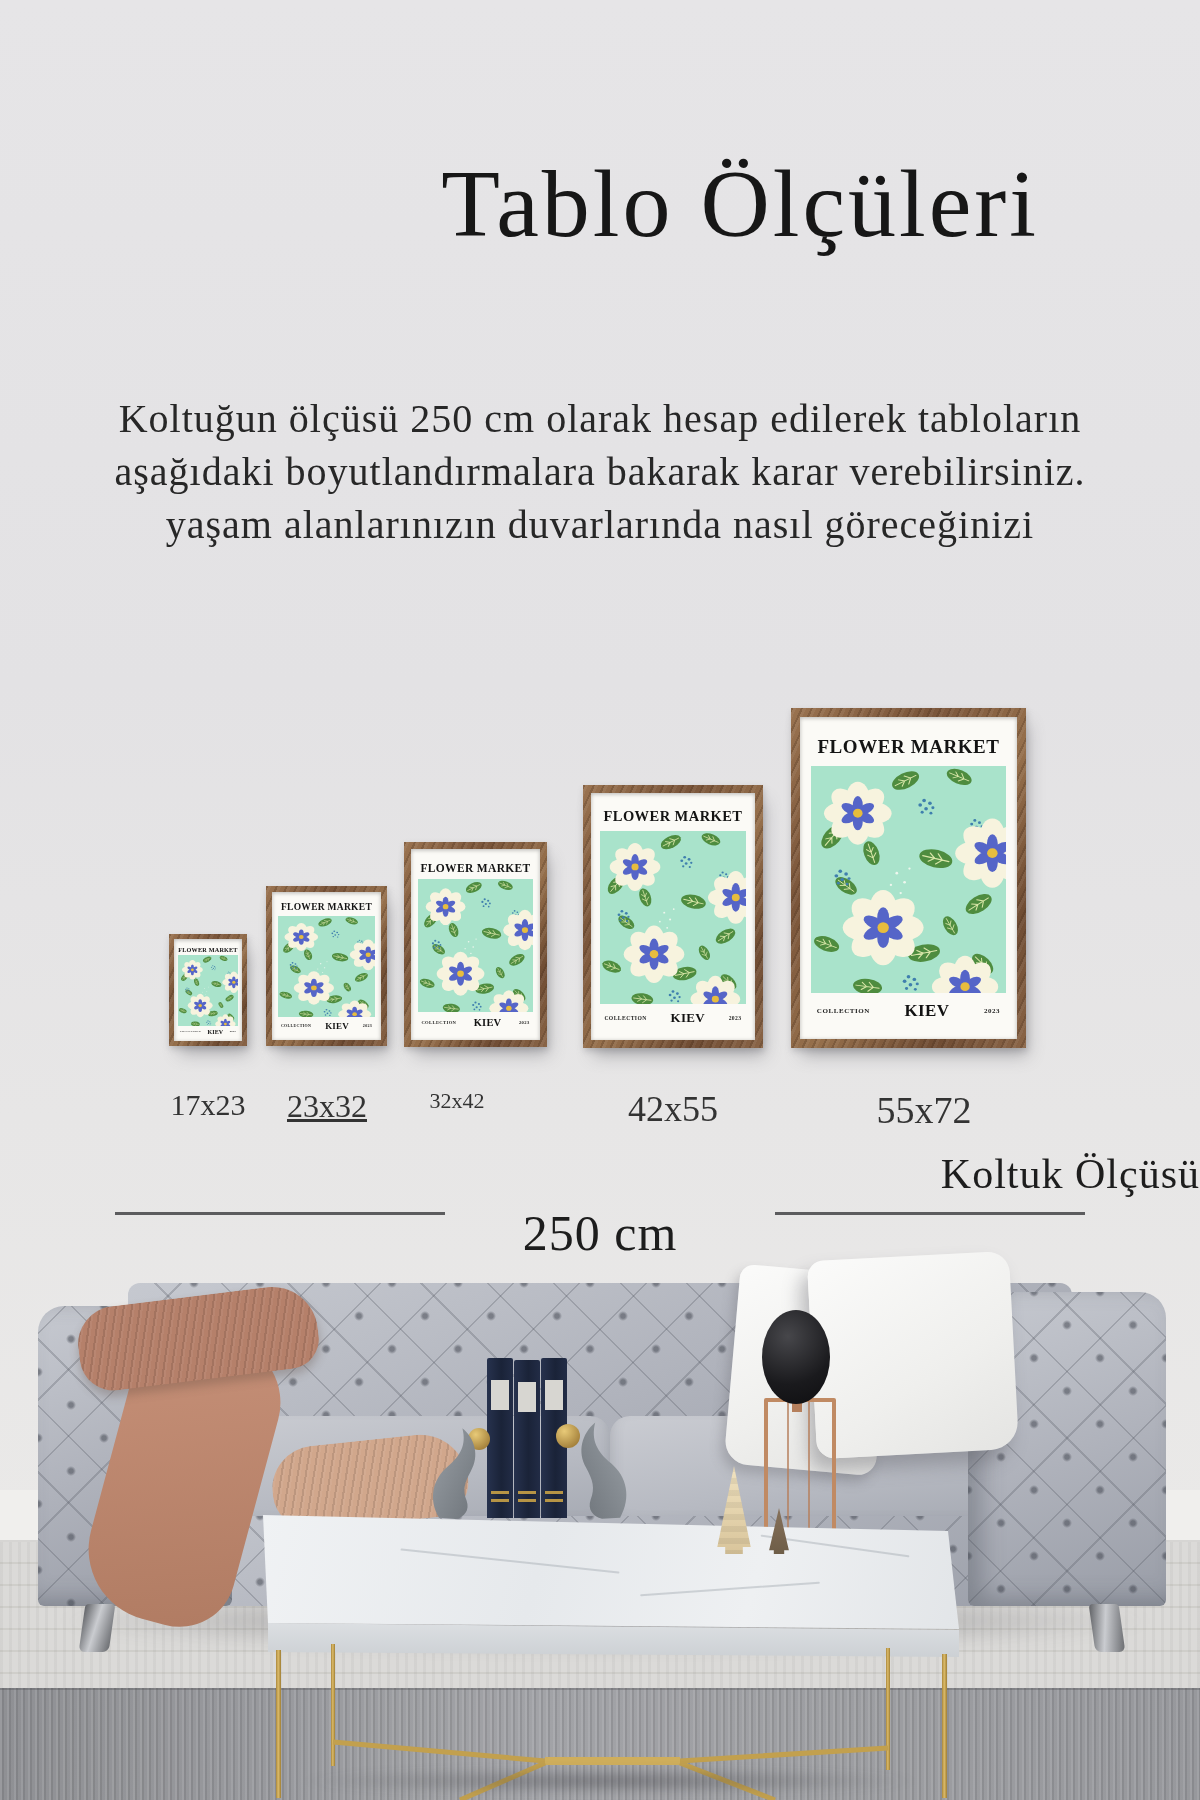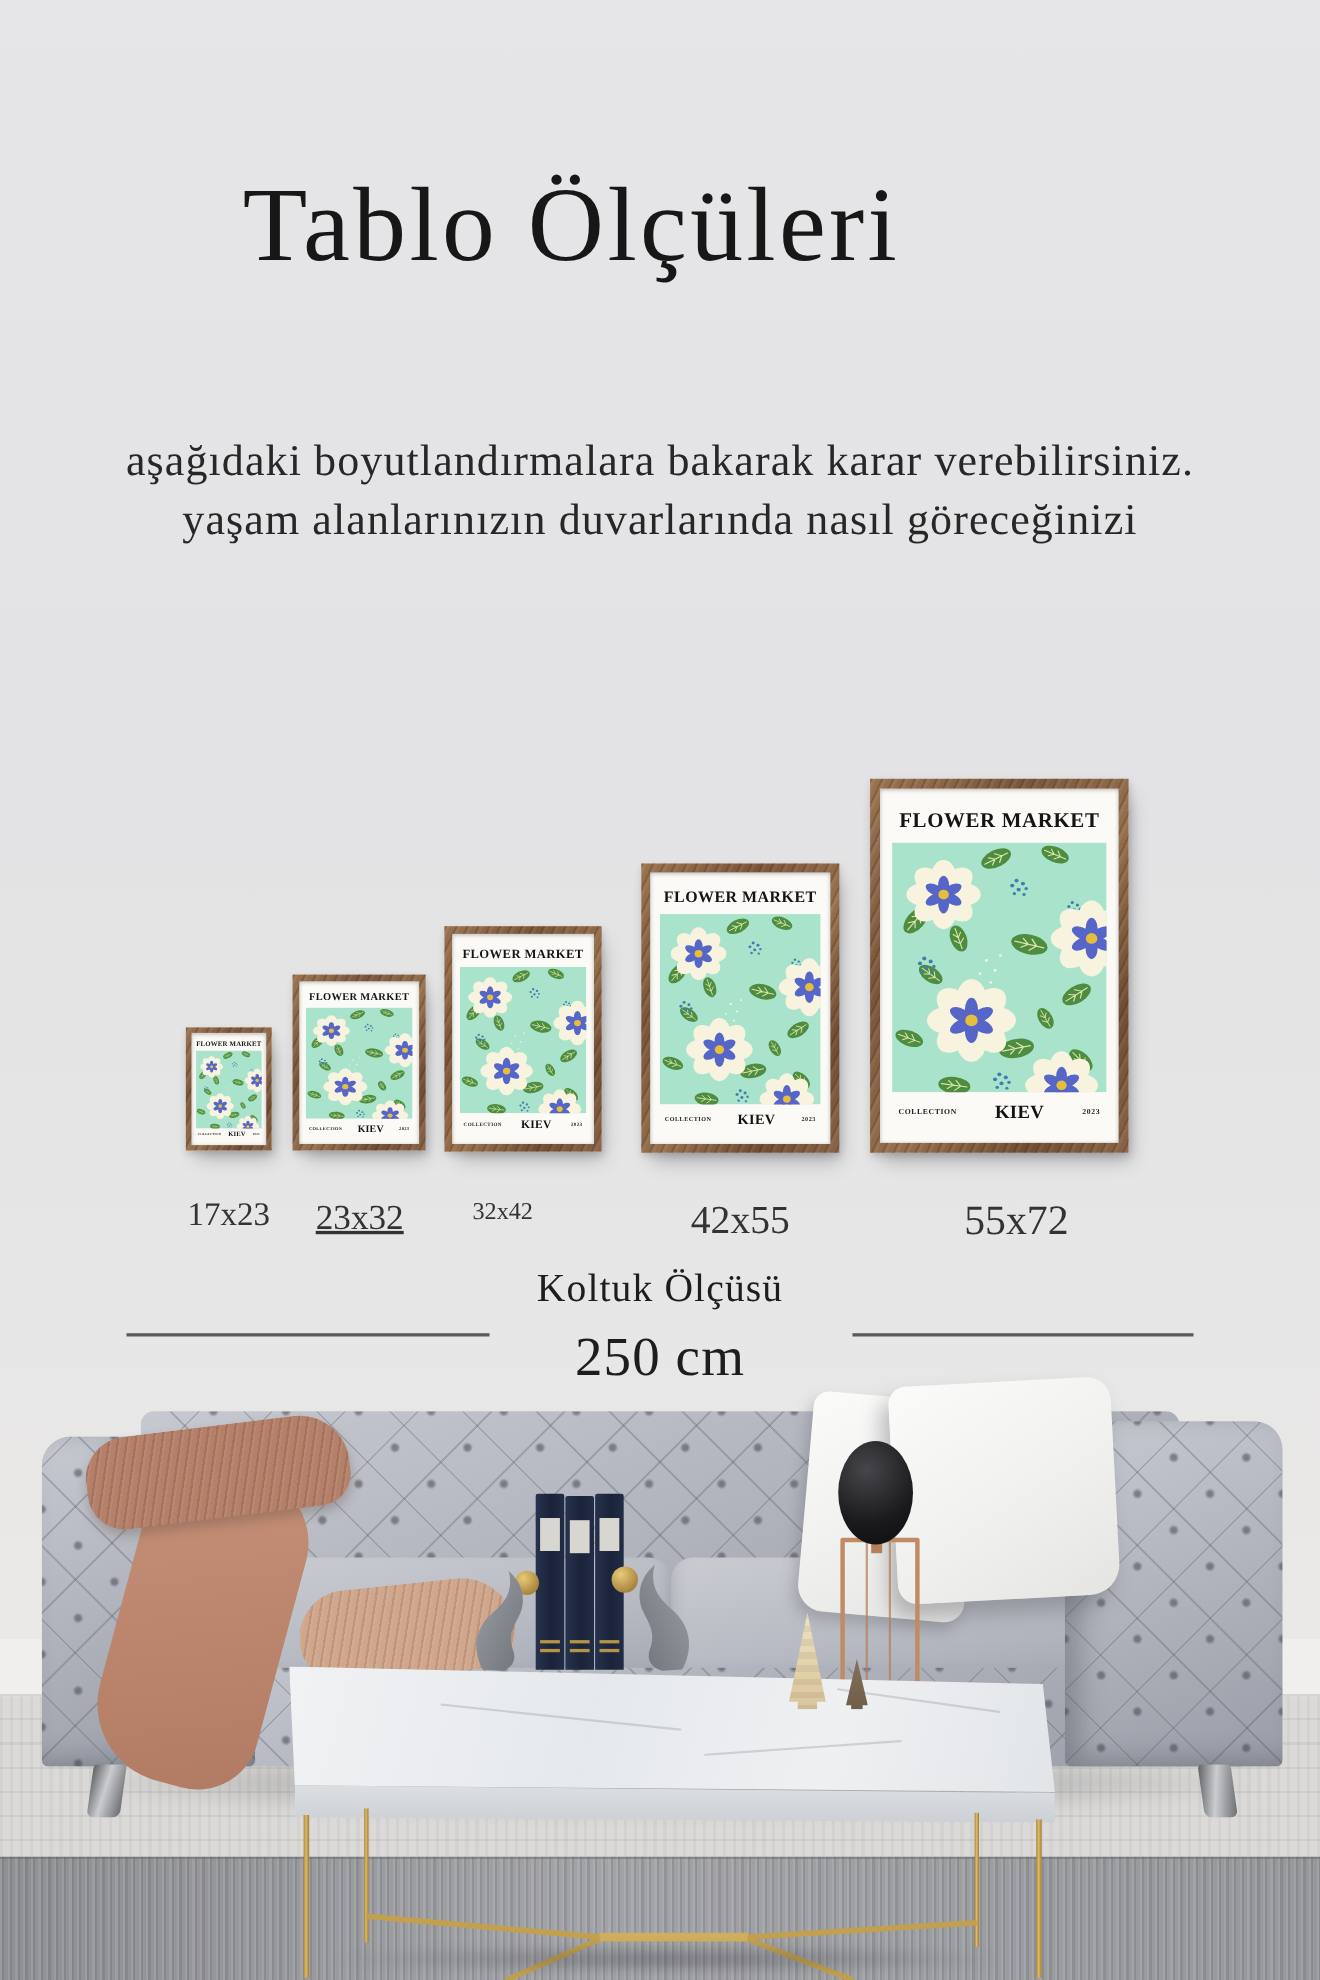--- a/index.html
+++ b/index.html
@@ -6,21 +6,21 @@
   html,body { background:#cfcfd1; }
   .stage{
     position:relative; width:1200px; height:1800px; overflow:hidden;
     font-family:"Liberation Serif","DejaVu Serif",serif;
     background:
       radial-gradient(900px 520px at 600px 1760px, rgba(110,110,118,.16), transparent 70%),
       linear-gradient(180deg,#e6e5e7 0%,#e3e2e4 38%,#e7e6e6 62%,#ecebe9 100%);
   }
   
   .page-title{
-    position:absolute; top:148px; left:0; width:1039px; text-align:center;
+    position:absolute; top:148px; left:0; width:1039px; text-align:right;
     font-size:96px; font-weight:400; color:#171717; letter-spacing:3px;
   }
   .intro{
     position:absolute; top:392px; left:0; width:1200px; text-align:center;
     font-size:40px; line-height:53px; color:#272727; letter-spacing:1px;
   }
   
   .poster{
     position:absolute;
     background:
@@ -49,21 +49,21 @@
   .p2{ left:266px; top:886px; width:121px; height:160px; padding:6px; --pad:6px;  --titleh:18px; --titlefs:9.5px; --footh:17px; --cityfs:9px;   --smallfs:4px;}
   .p3{ left:404px; top:842px; width:143px; height:205px; padding:7px; --pad:7px;  --titleh:23px; --titlefs:11.5px;--footh:21px; --cityfs:10.5px;--smallfs:4.6px;}
   .p4{ left:583px; top:785px; width:180px; height:263px; padding:8px; --pad:9px;  --titleh:29px; --titlefs:14.5px;--footh:27px; --cityfs:13px;  --smallfs:5.6px;}
   .p5{ left:791px; top:708px; width:235px; height:340px; padding:9px; --pad:11px; --titleh:38px; --titlefs:19px;  --footh:35px; --cityfs:17px;  --smallfs:7px;}
   
   .size-label{ position:absolute; top:1056px; width:160px; text-align:center; color:#333;margin-top:32px; }
   .s1{ left:128px; font-size:30px; } .s2{ left:247px; font-size:32px;text-decoration:underline; }
   .s3{ left:377px; font-size:22px; } .s4{ left:593px; font-size:36px;text-align:center; }
   .s5{ left:844px; font-size:38px; }
   
-  .sofa-size-title{ position:absolute; top:1150px; left:0; width:1200px; text-align:center; font-size:36px; color:#1d1d1d; letter-spacing:1px;}
+  .sofa-size-title{ position:absolute; top:1150px; left:0; width:1200px; text-align:right; font-size:42px; color:#1d1d1d; letter-spacing:1px;}
   .sofa-size-value{ position:absolute; top:1204px; left:0; width:1200px; text-align:center; font-size:50px; color:#1d1d1d; letter-spacing:1px;}
   .rule{ position:absolute; top:1212px; height:3px; background:#5c5c5e; }
   .rule-left{ left:115px; width:330px; } .rule-right{ left:775px; width:310px; }
   
   .baseboard{ position:absolute; left:0; top:1490px; width:1200px; height:52px; background:#f0efed; border-bottom:2px solid #d6d5d3;}
   .wood-floor{ position:absolute; left:0; top:1542px; width:1200px; height:258px;
     background:
       repeating-linear-gradient(90deg, rgba(0,0,0,.035) 0 3px, rgba(255,255,255,0) 3px 9px),
       repeating-linear-gradient(180deg,#dbdad8 0 20px,#cfceca 20px 22px);}
   .rug{ position:absolute; left:0; top:1688px; width:1200px; height:112px;
@@ -246,20 +246,21 @@
       <path d="M14 88 C4 70 8 52 22 40 C34 30 40 20 36 4 C48 14 52 30 44 44 C38 55 36 62 40 72 C43 81 38 87 30 89 Z" fill="url(#sealg)"></path>
     </g>
   </defs>
 </svg>
 
 <div class="stage">
 
   <h1 class="page-title">Tablo Ölçüleri</h1>
 
   <div class="intro">
+    <div>Koltuğun ölçüsü 250 cm olarak hesap edilerek tabloların</div>
     <div>aşağıdaki boyutlandırmalara bakarak karar verebilirsiniz.</div>
     <div>yaşam alanlarınızın duvarlarında nasıl göreceğinizi</div>
   </div>
 
   <div class="poster p1">
     <div class="mat">
       <div class="poster-title">FLOWER MARKET</div>
       <div class="art">
         <svg viewBox="0 0 200 250" preserveAspectRatio="none">
             <use href="#flower-art"></use>

